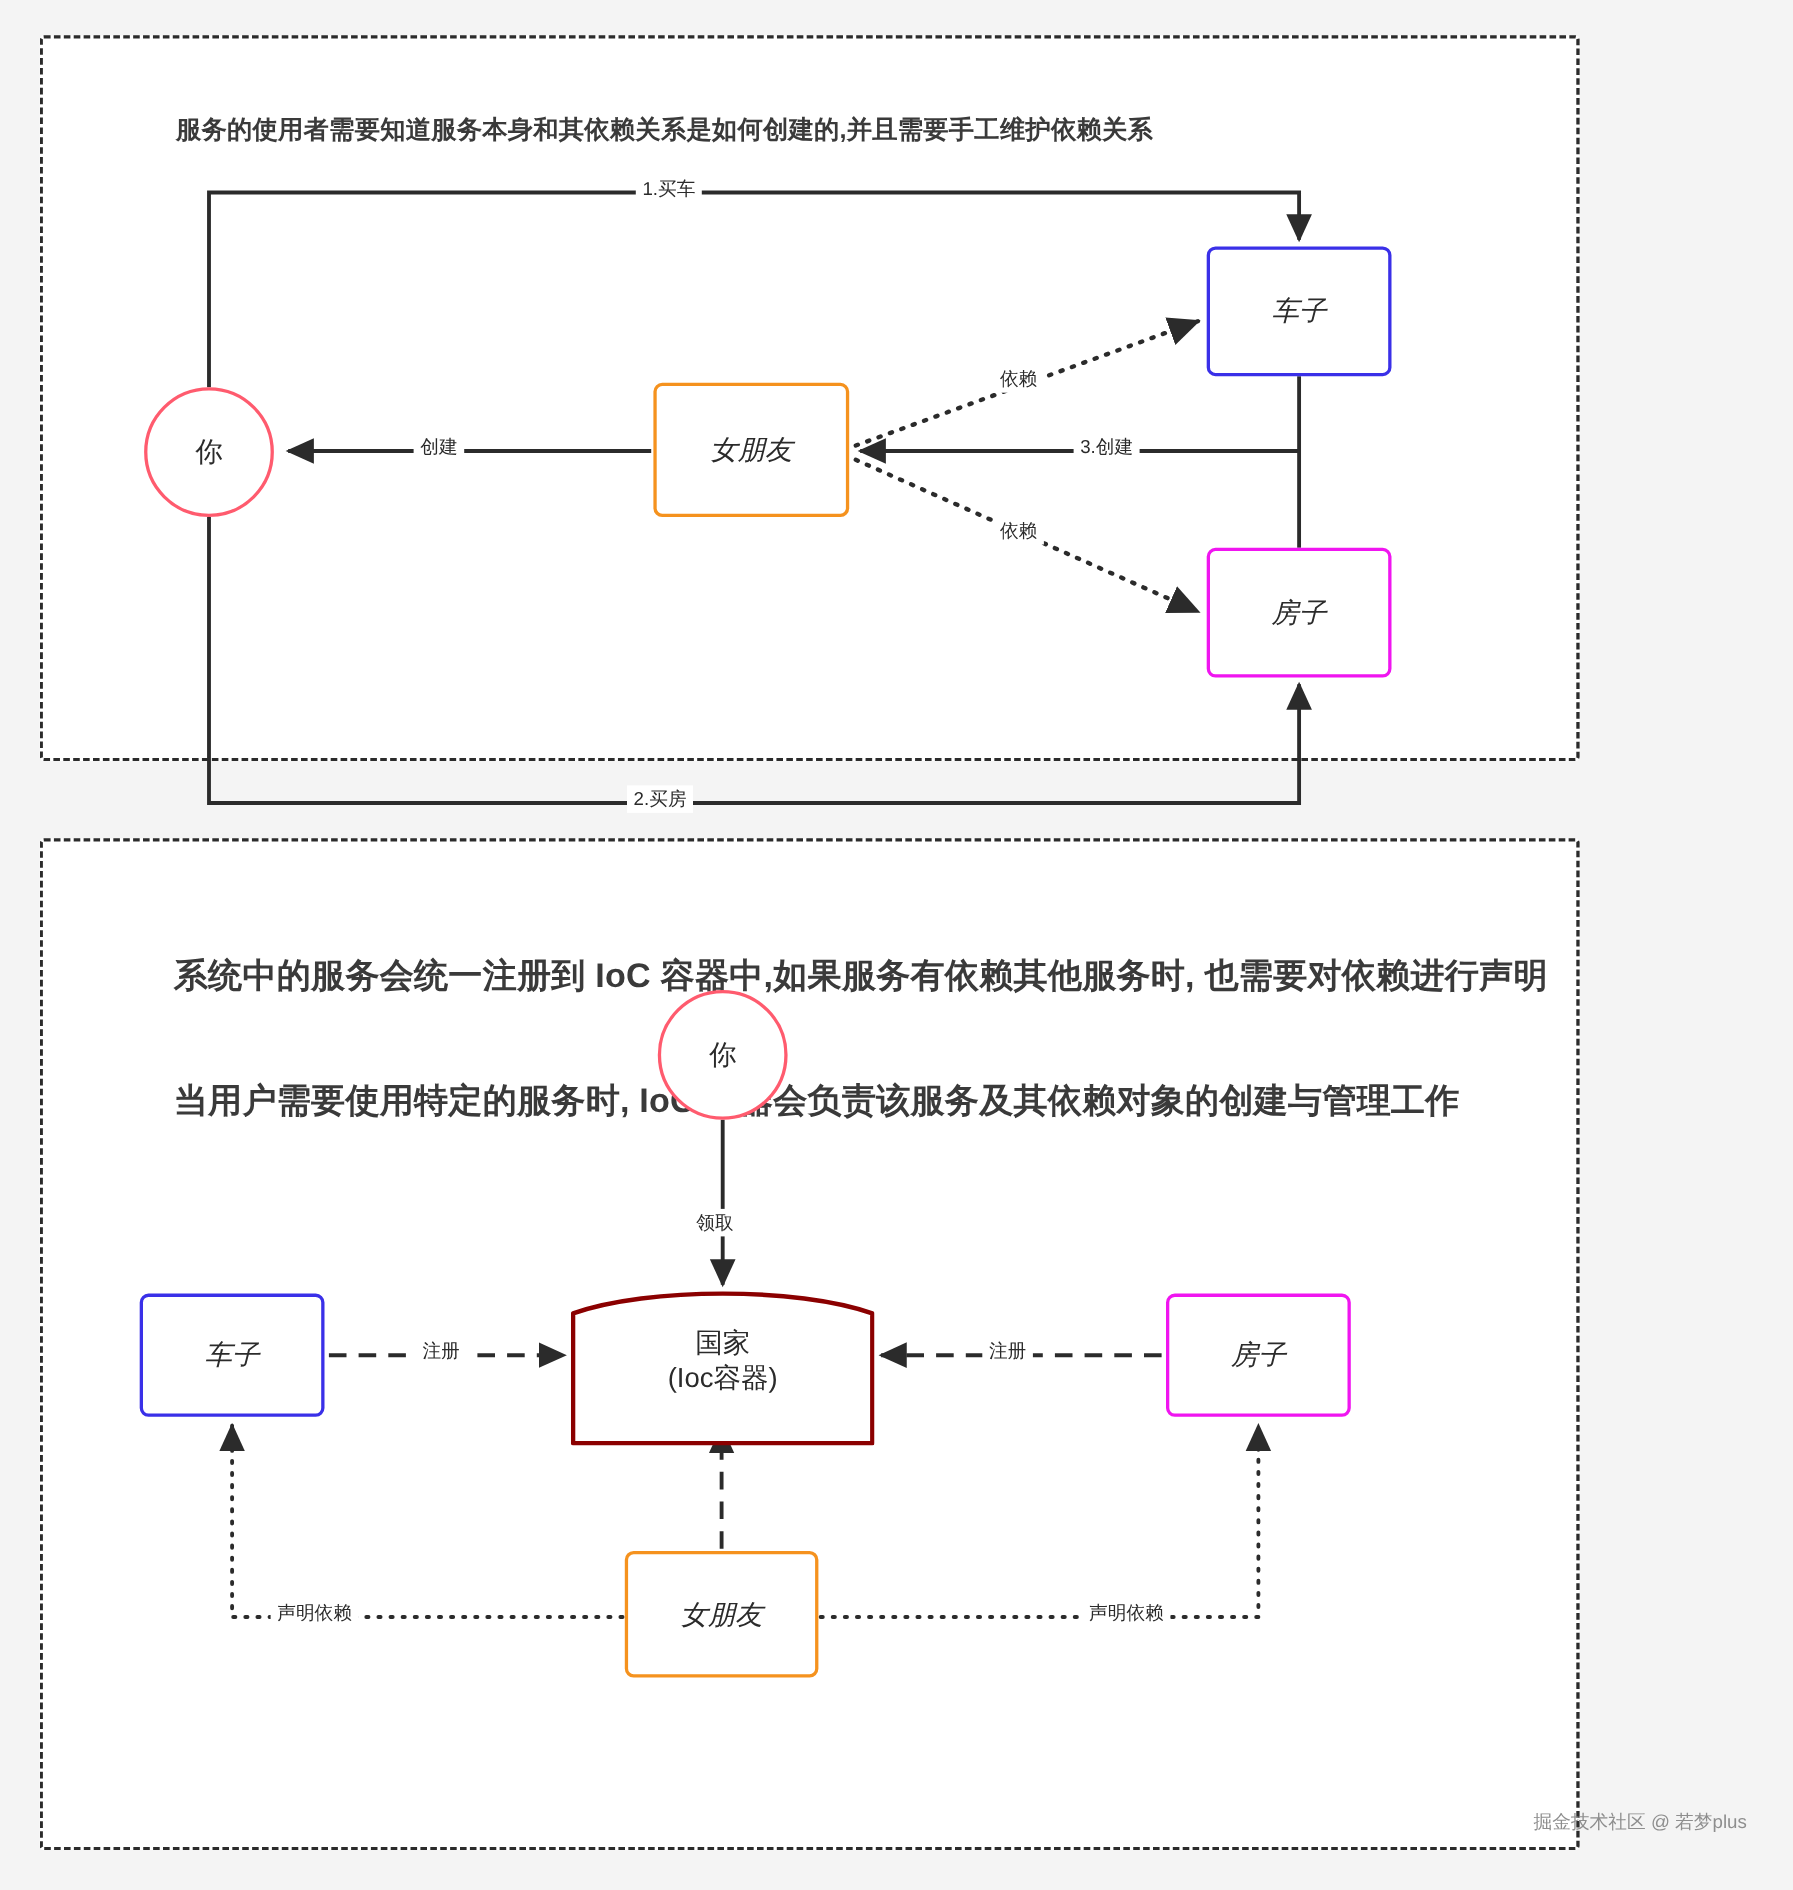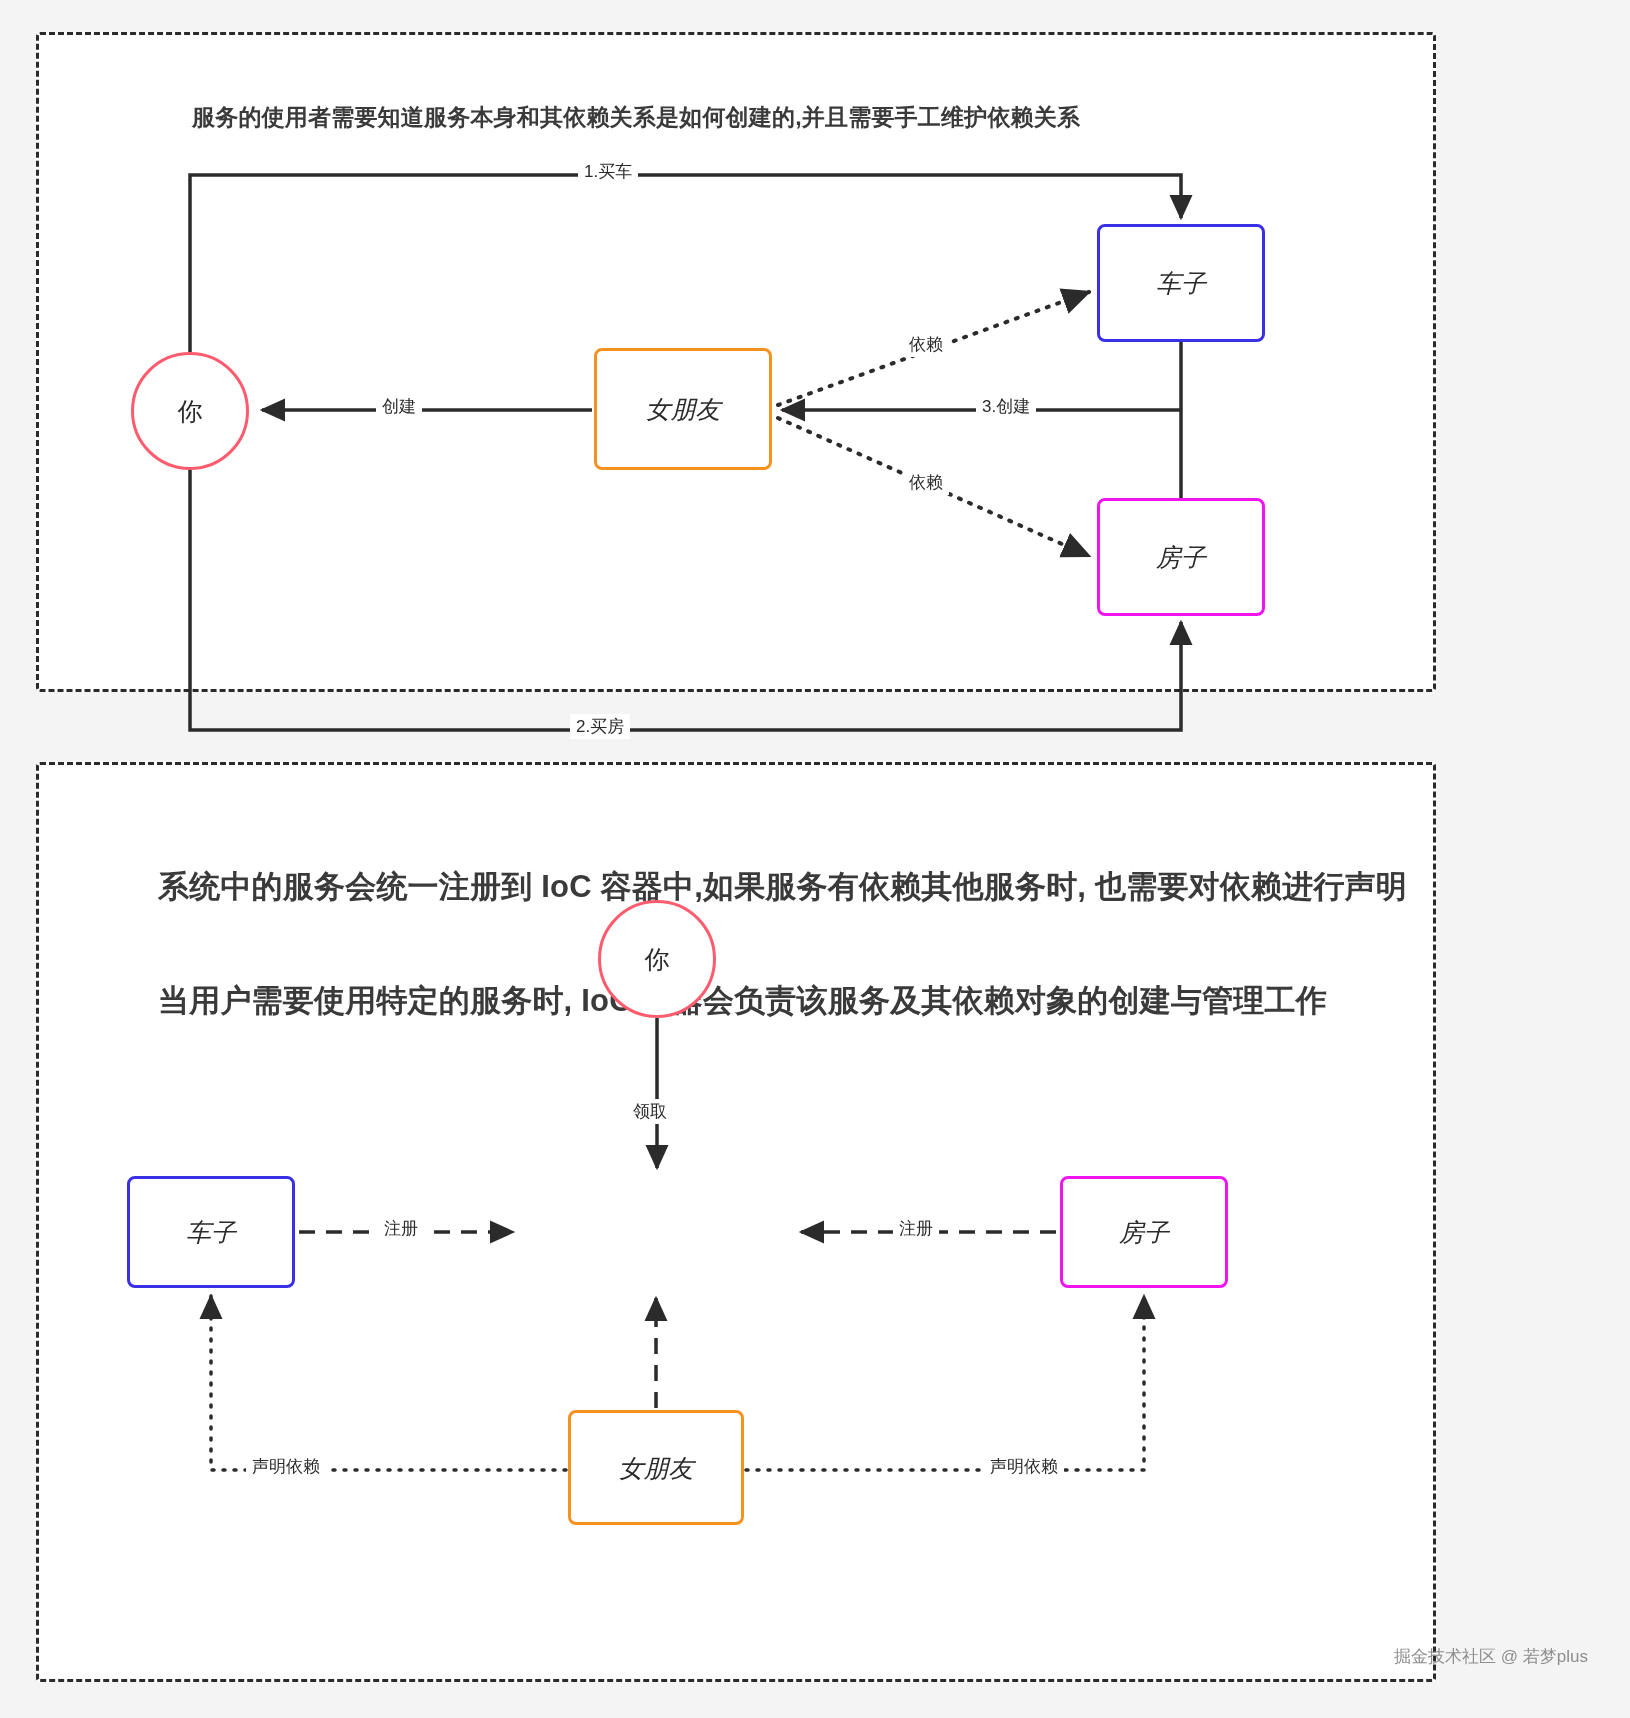--- a/index.html
+++ b/index.html
@@ -29,21 +29,20 @@
     position: absolute;
     font-weight: bold;
     color: #3a3a3a;
     letter-spacing: 0.2px;
     white-space: pre;
   }
   #title-1 {
     left: 160px; top: 100px;
     font-size: 23px;
     line-height: 34px;
-    margin-left: 32px;
   }
   #title-2 {
     left: 158px; top: 792px;
     font-size: 31px;
     line-height: 38px;
   }
 
   .node {
     position: absolute;
     box-sizing: border-box;
@@ -195,20 +194,27 @@
 
     <path d="M566,1470 L211,1470 L211,1296" fill="none" stroke="#2b2b2b" stroke-width="3.5" stroke-dasharray="2,9" stroke-linecap="round" marker-end="url(#arrow-dot)"></path>
 
     <path d="M746,1470 L1144,1470 L1144,1296" fill="none" stroke="#2b2b2b" stroke-width="3.5" stroke-dasharray="2,9" stroke-linecap="round" marker-end="url(#arrow-dot)"></path>
   </svg>
 
   <div class="node circle" id="n2-you">
     <span>你</span>
   </div>
 
+  <div class="node" id="n2-ioc">
+    <svg width="276" height="154" viewBox="0 0 276 154">
+      <path d="M2,34 L2,152 L274,152 L274,34 C205,10 71,10 2,34 Z" fill="#ffffff" stroke="#8b0000" stroke-width="4" stroke-linejoin="round"></path>
+    </svg>
+    <span class="ioc-label">国家
+(Ioc容器)</span>
+  </div>
 
   <div class="node box" id="n2-car">
     <span>车子</span>
   </div>
   <div class="node box" id="n2-house">
     <span>房子</span>
   </div>
   <div class="node box" id="n2-gf">
     <span>女朋友</span>
   </div>

